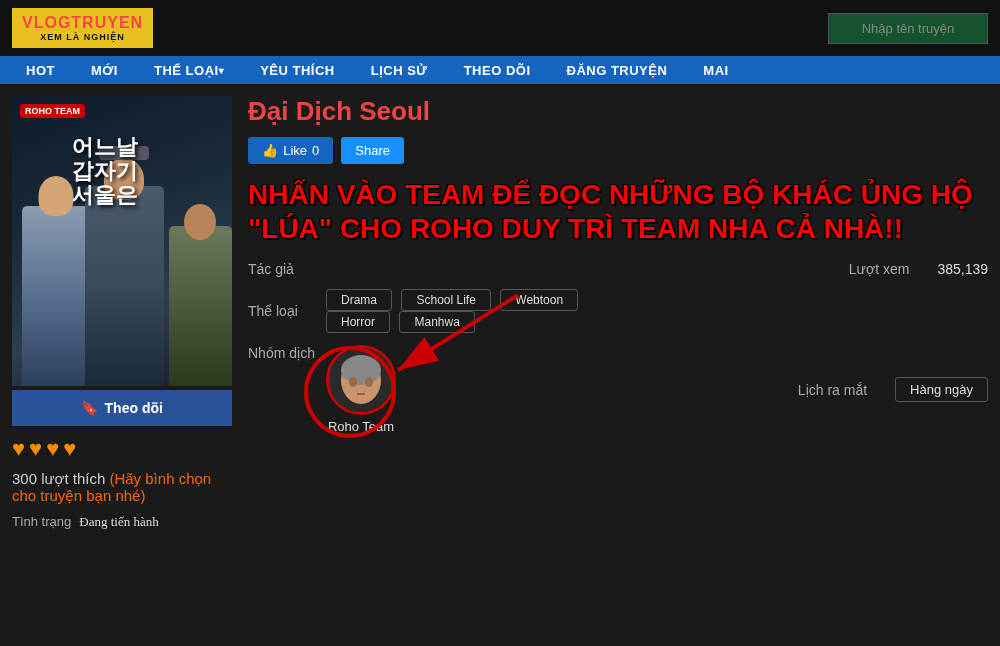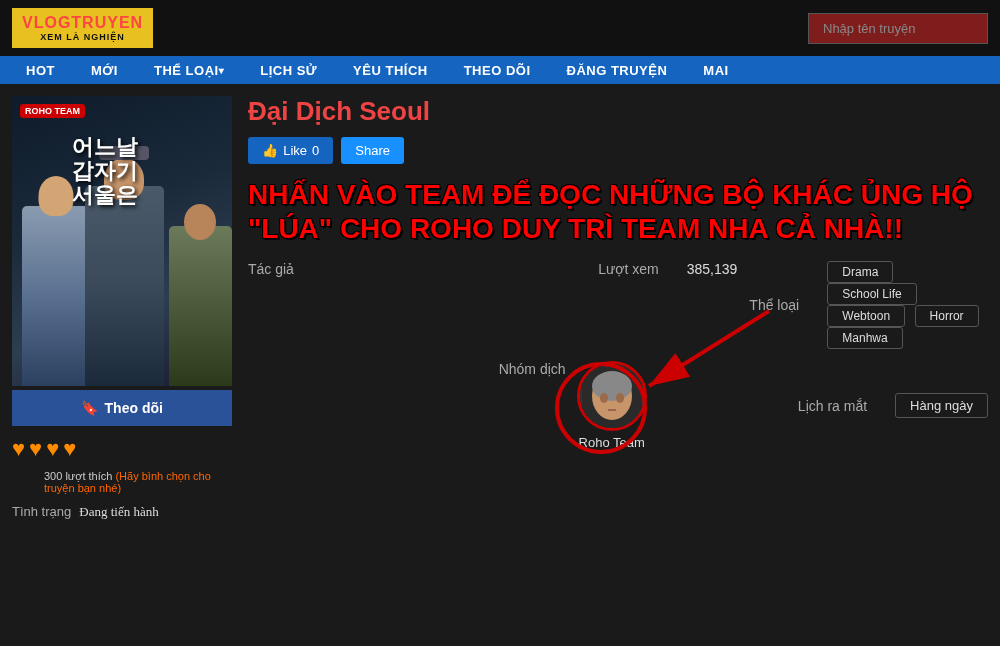--- a/index.html
+++ b/index.html
@@ -39,27 +39,28 @@
       letter-spacing: 1px;
     }
     .logo-top span { color: #ff4444; }
     .logo-bottom {
       color: #111;
       font-size: 9px;
       font-weight: bold;
       letter-spacing: 1px;
     }
     .search-input {
-      background: #7f1d1d;
+      background: #14532d;
       border: 1px solid #555;
       color: #ccc;
       padding: 7px 14px;
       font-size: 13px;
-      width: 180px;
+      width: 160px;
       outline: none;
+      text-align: center;
     }
     .search-input::placeholder { color: #888; }
 
     
     .nav {
       background: #1565c0;
       display: flex;
       align-items: center;
       height: 28px;
       padding: 0 8px;
@@ -152,23 +153,22 @@
       margin-top: 10px;
       display: flex;
       gap: 4px;
     }
     .heart {
       color: #ff8c00;
       font-size: 22px;
     }
     .likes-count {
       color: #ccc;
-      font-size: 11px;
+      font-size: 15px;
       margin-top: 8px;
-      margin-left: 32px;
     }
     .status-row {
       color: #ccc;
       font-size: 13px;
       margin-top: 10px;
       display: flex;
       gap: 8px;
     }
     .status-label { color: #aaa; }
     .status-value { color: #ddd; font-family: Liberation Serif, serif; }
@@ -277,21 +277,21 @@
       color: #ddd;
       background: transparent;
       padding: 4px 14px;
       font-size: 13px;
       cursor: pointer;
       border-radius: 3px;
     }
 
     .info-grid {
       display: grid;
-      grid-template-columns: 1fr 1fr 1fr;
+      grid-template-columns: 1fr 1fr;
       gap: 12px;
       margin-top: 4px;
     }
     .info-cell {
       display: flex;
       align-items: flex-start;
       gap: 8px;
     }
   </style>
 </head>
@@ -306,22 +306,22 @@
       <div class="logo-bottom">XEM LÀ NGHIỆN</div>
     </div>
   </div>
   <input class="search-input" type="text" placeholder="Nhập tên truyện" style="">
 </div>
 
 <nav class="nav">
   <div class="nav-item">HOT</div>
   <div class="nav-item">MỚI</div>
   <div class="nav-item has-arrow">THỂ LOẠI</div>
+  <div class="nav-item">YÊU THÍCH</div>
   <div class="nav-item">LỊCH SỬ</div>
-  <div class="nav-item">YÊU THÍCH</div>
   <div class="nav-item">THEO DÕI</div>
   <div class="nav-item">ĐĂNG TRUYỆN</div>
   <div class="nav-item">MAI</div>
 </nav>
 
 <div class="main-content">
 
   <div class="left-col">
     <div class="manga-cover">
       <div class="manga-cover-img">

